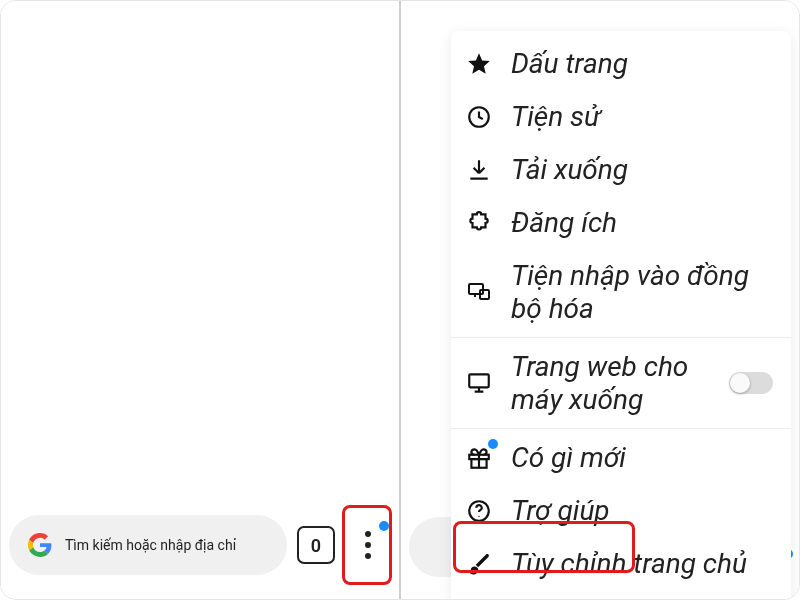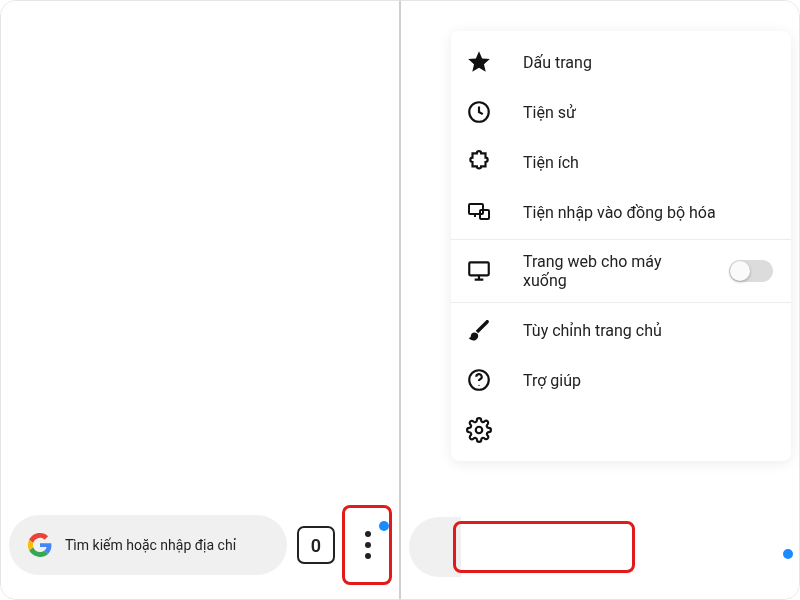--- a/index.html
+++ b/index.html
@@ -90,25 +90,26 @@
     border-radius: 8px;
     box-shadow: 0 2px 14px rgba(0,0,0,0.08);
     padding: 6px 0;
   }
   .menu-sep {
     height: 1px; background: #ececec; margin: 2px 0;
   }
   .menu-item {
     display: flex;
     align-items: center;
-    gap: 30px;
+    gap: 18px;
     padding: 10px 18px 10px 14px;
-    font-size: 16px;
+    font-size: 28px;
     color: #222;
     min-height: 50px;
+    font-style: italic;
   }
   .menu-item .ico {
     width: 28px; height: 28px;
     display: inline-flex; align-items: center; justify-content: center;
     position: relative;
     flex: 0 0 28px;
   }
   .menu-item .label { flex: 1; }
   .toggle {
     width: 44px; height: 22px;
@@ -190,28 +191,36 @@
     <div class="menu-item">
       <span class="ico">
         <svg viewBox="0 0 24 24" width="26" height="26" fill="none" stroke="#111" stroke-width="2">
             <circle cx="12" cy="12" r="9"></circle>
             <path d="M12 7v5l3.5 2"></path>
           </svg>
       </span>
       <span class="label">Tiện sử</span>
     </div>
 
+    <div class="menu-item">
+      <span class="ico">
+        <svg viewBox="0 0 24 24" width="26" height="26" fill="none" stroke="#111" stroke-width="2">
+            <path d="M12 3v12m0 0 5-5m-5 5-5-5M4 20h16"></path>
+          </svg>
+      </span>
+      <span class="label">Tải xuống</span>
+    </div>
 
     <div class="menu-item">
       <span class="ico">
         <svg viewBox="0 0 24 24" width="26" height="26" fill="none" stroke="#111" stroke-width="2">
             <path d="M14 4a2 2 0 1 0-4 0H6v4a2 2 0 1 0 0 4v4h4a2 2 0 1 0 4 0h4v-4a2 2 0 1 0 0-4V4h-4z"></path>
           </svg>
       </span>
-      <span class="label">Tiện ích</span>
+      <span class="label">Đăng ích</span>
     </div>
 
     <div class="menu-item">
       <span class="ico">
         <svg viewBox="0 0 24 24" width="24" height="24" fill="none" stroke="#111" stroke-width="2">
             <rect x="2" y="4" width="14" height="10" rx="1"></rect>
             <rect x="13" y="10" width="9" height="9" rx="1"></rect>
             <path d="M8 14v3"></path>
           </svg>
       </span>
@@ -226,43 +235,54 @@
             <rect x="3" y="4" width="18" height="12" rx="1"></rect>
             <path d="M8 20h8m-4-4v4"></path>
           </svg>
       </span>
       <span class="label">Trang web cho máy xuống</span>
       <span class="toggle"></span>
     </div>
 
     <div class="menu-sep"></div>
 
-
-    <div class="menu-item">
-      <span class="ico">
-        <svg viewBox="0 0 24 24" width="26" height="26" fill="#111">
-            <path d="M20.7 3.3c-.6-.6-1.6-.6-2.2 0L9 12.8l2.2 2.2 9.5-9.5c.6-.6.6-1.6 0-2.2zM7.6 14.2c-1.7 0-3.1 1.4-3.1 3.1 0 1.4-1.2 2-2 2 1 1.4 2.7 2.3 4.4 2.3 2.4 0 4.4-2 4.4-4.4 0-1.7-1.4-3-3.7-3z"></path>
-          </svg>
-      </span>
-      <span class="label">Tùy chỉnh trang chủ</span>
+    <div class="menu-item">
+      <span class="ico">
+        <span class="blue-dot" style="top:-5px; right:-5px;"></span>
+        <svg viewBox="0 0 24 24" width="26" height="26" fill="none" stroke="#111" stroke-width="2">
+            <rect x="3" y="9" width="18" height="4"></rect>
+            <rect x="5" y="13" width="14" height="8"></rect>
+            <path d="M12 9v12M8 9c-2 0-3-1-3-2.5S6 4 8 4c2 0 4 5 4 5s2-5 4-5 3 1 3 2.5S18 9 16 9"></path>
+          </svg>
+      </span>
+      <span class="label">Có gì mới</span>
     </div>
 
     <div class="menu-item">
       <span class="ico">
         <svg viewBox="0 0 24 24" width="26" height="26" fill="none" stroke="#111" stroke-width="2">
             <circle cx="12" cy="12" r="9"></circle>
             <path d="M9.5 9a2.5 2.5 0 1 1 3.5 2.3c-.9.4-1 1-1 1.7"></path>
             <circle cx="12" cy="17" r=".6" fill="#111" stroke="none"></circle>
           </svg>
       </span>
       <span class="label">Trợ giúp</span>
     </div>
 
     <div class="menu-item">
       <span class="ico">
+        <svg viewBox="0 0 24 24" width="26" height="26" fill="#111">
+            <path d="M20.7 3.3c-.6-.6-1.6-.6-2.2 0L9 12.8l2.2 2.2 9.5-9.5c.6-.6.6-1.6 0-2.2zM7.6 14.2c-1.7 0-3.1 1.4-3.1 3.1 0 1.4-1.2 2-2 2 1 1.4 2.7 2.3 4.4 2.3 2.4 0 4.4-2 4.4-4.4 0-1.7-1.4-3-3.7-3z"></path>
+          </svg>
+      </span>
+      <span class="label">Tùy chỉnh trang chủ</span>
+    </div>
+
+    <div class="menu-item">
+      <span class="ico">
         <svg viewBox="0 0 24 24" width="26" height="26" fill="none" stroke="#111" stroke-width="2">
             <circle cx="12" cy="12" r="3"></circle>
             <path d="M19.4 15a1.7 1.7 0 0 0 .3 1.8l.1.1a2 2 0 1 1-2.8 2.8l-.1-.1a1.7 1.7 0 0 0-1.8-.3 1.7 1.7 0 0 0-1 1.5V21a2 2 0 1 1-4 0v-.1a1.7 1.7 0 0 0-1.1-1.5 1.7 1.7 0 0 0-1.8.3l-.1.1a2 2 0 1 1-2.8-2.8l.1-.1a1.7 1.7 0 0 0 .3-1.8 1.7 1.7 0 0 0-1.5-1H3a2 2 0 1 1 0-4h.1a1.7 1.7 0 0 0 1.5-1.1 1.7 1.7 0 0 0-.3-1.8l-.1-.1a2 2 0 1 1 2.8-2.8l.1.1a1.7 1.7 0 0 0 1.8.3h.1a1.7 1.7 0 0 0 1-1.5V3a2 2 0 1 1 4 0v.1a1.7 1.7 0 0 0 1 1.5 1.7 1.7 0 0 0 1.8-.3l.1-.1a2 2 0 1 1 2.8 2.8l-.1.1a1.7 1.7 0 0 0-.3 1.8v.1a1.7 1.7 0 0 0 1.5 1H21a2 2 0 1 1 0 4h-.1a1.7 1.7 0 0 0-1.5 1z"></path>
           </svg>
       </span>
     </div>
 
   </div>
 
   <div class="hl" style="left:52px; bottom:26px; width:182px; height:52px;"></div>

